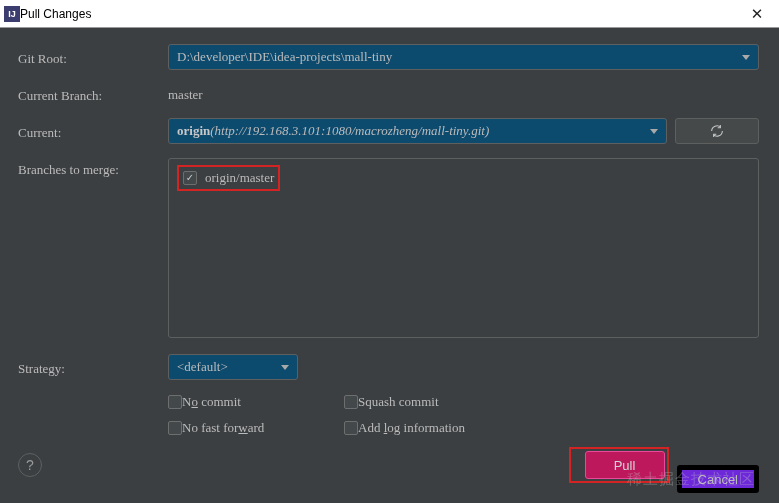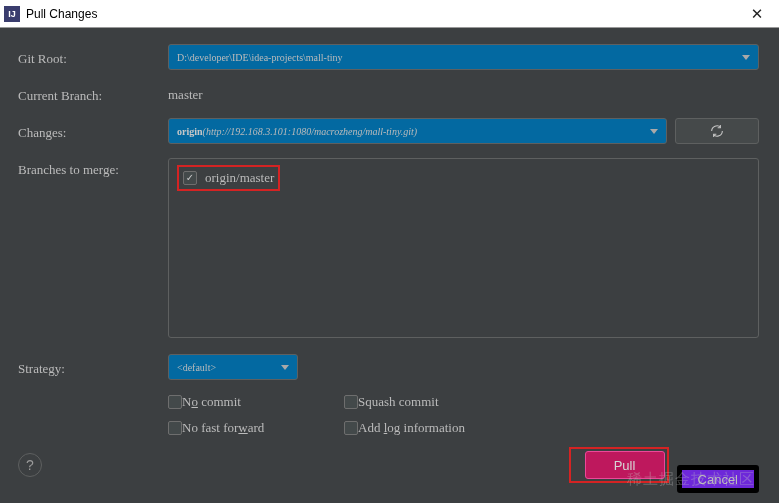--- a/index.html
+++ b/index.html
@@ -18,21 +18,21 @@
     display: flex;
     align-items: center;
     padding: 0 0 0 4px;
     color: #000;
     font-size: 12px;
     border-bottom: 1px solid #999;
   }
   .titlebar .app-icon {
     width: 16px; height: 16px;
     background: #3a3d6e;
-    margin-right: 6px;
+    margin-right: 0;
     display: inline-flex;
     align-items: center;
     justify-content: center;
     color: #fff;
     font-size: 9px;
     font-weight: bold;
   }
   .titlebar .title { flex: 1; }
   .titlebar .close {
     width: 44px; height: 28px;
@@ -54,28 +54,28 @@
   .label {
     width: 150px;
     color: #bbbbbb;
     font-size: 13px;
     padding-top: 4px;
   }
   .field { flex: 1; display: flex; align-items: center; gap: 8px; }
   .combo {
     flex: 1;
     height: 26px;
-    background: #0369a1;
+    background: #0c4a6e;
     border: 1px solid #5e6060;
     border-radius: 3px;
     display: flex;
     align-items: center;
     padding: 0 8px;
     color: #bbbbbb;
-    font-size: 10px;
+    font-size: 13px;
     position: relative;
   }
   .combo .chev {
     margin-left: auto;
     width: 0; height: 0;
     border-left: 4px solid transparent;
     border-right: 4px solid transparent;
     border-top: 5px solid #a9a9a9;
   }
   .combo.small { flex: 0 0 130px; }
@@ -209,21 +209,21 @@
   </div>
 
   <div class="form-row">
     <div class="label">Current Branch:</div>
     <div class="field">
       <span class="static-val">master</span>
     </div>
   </div>
 
   <div class="form-row">
-    <div class="label">Changes:</div>
+    <div class="label">Current:</div>
     <div class="field">
       <div class="combo">
         <span class="remote-text">
           <span class="bold">origin</span><span class="italic">(http://192.168.3.101:1080/macrozheng/mall-tiny.git)</span>
         </span>
         <span class="chev"></span>
       </div>
       <div class="refresh-btn">
         <svg viewBox="0 0 24 24">
           <path d="M4 12a8 8 0 0 1 13.6-5.6M20 12a8 8 0 0 1-13.6 5.6"></path>

